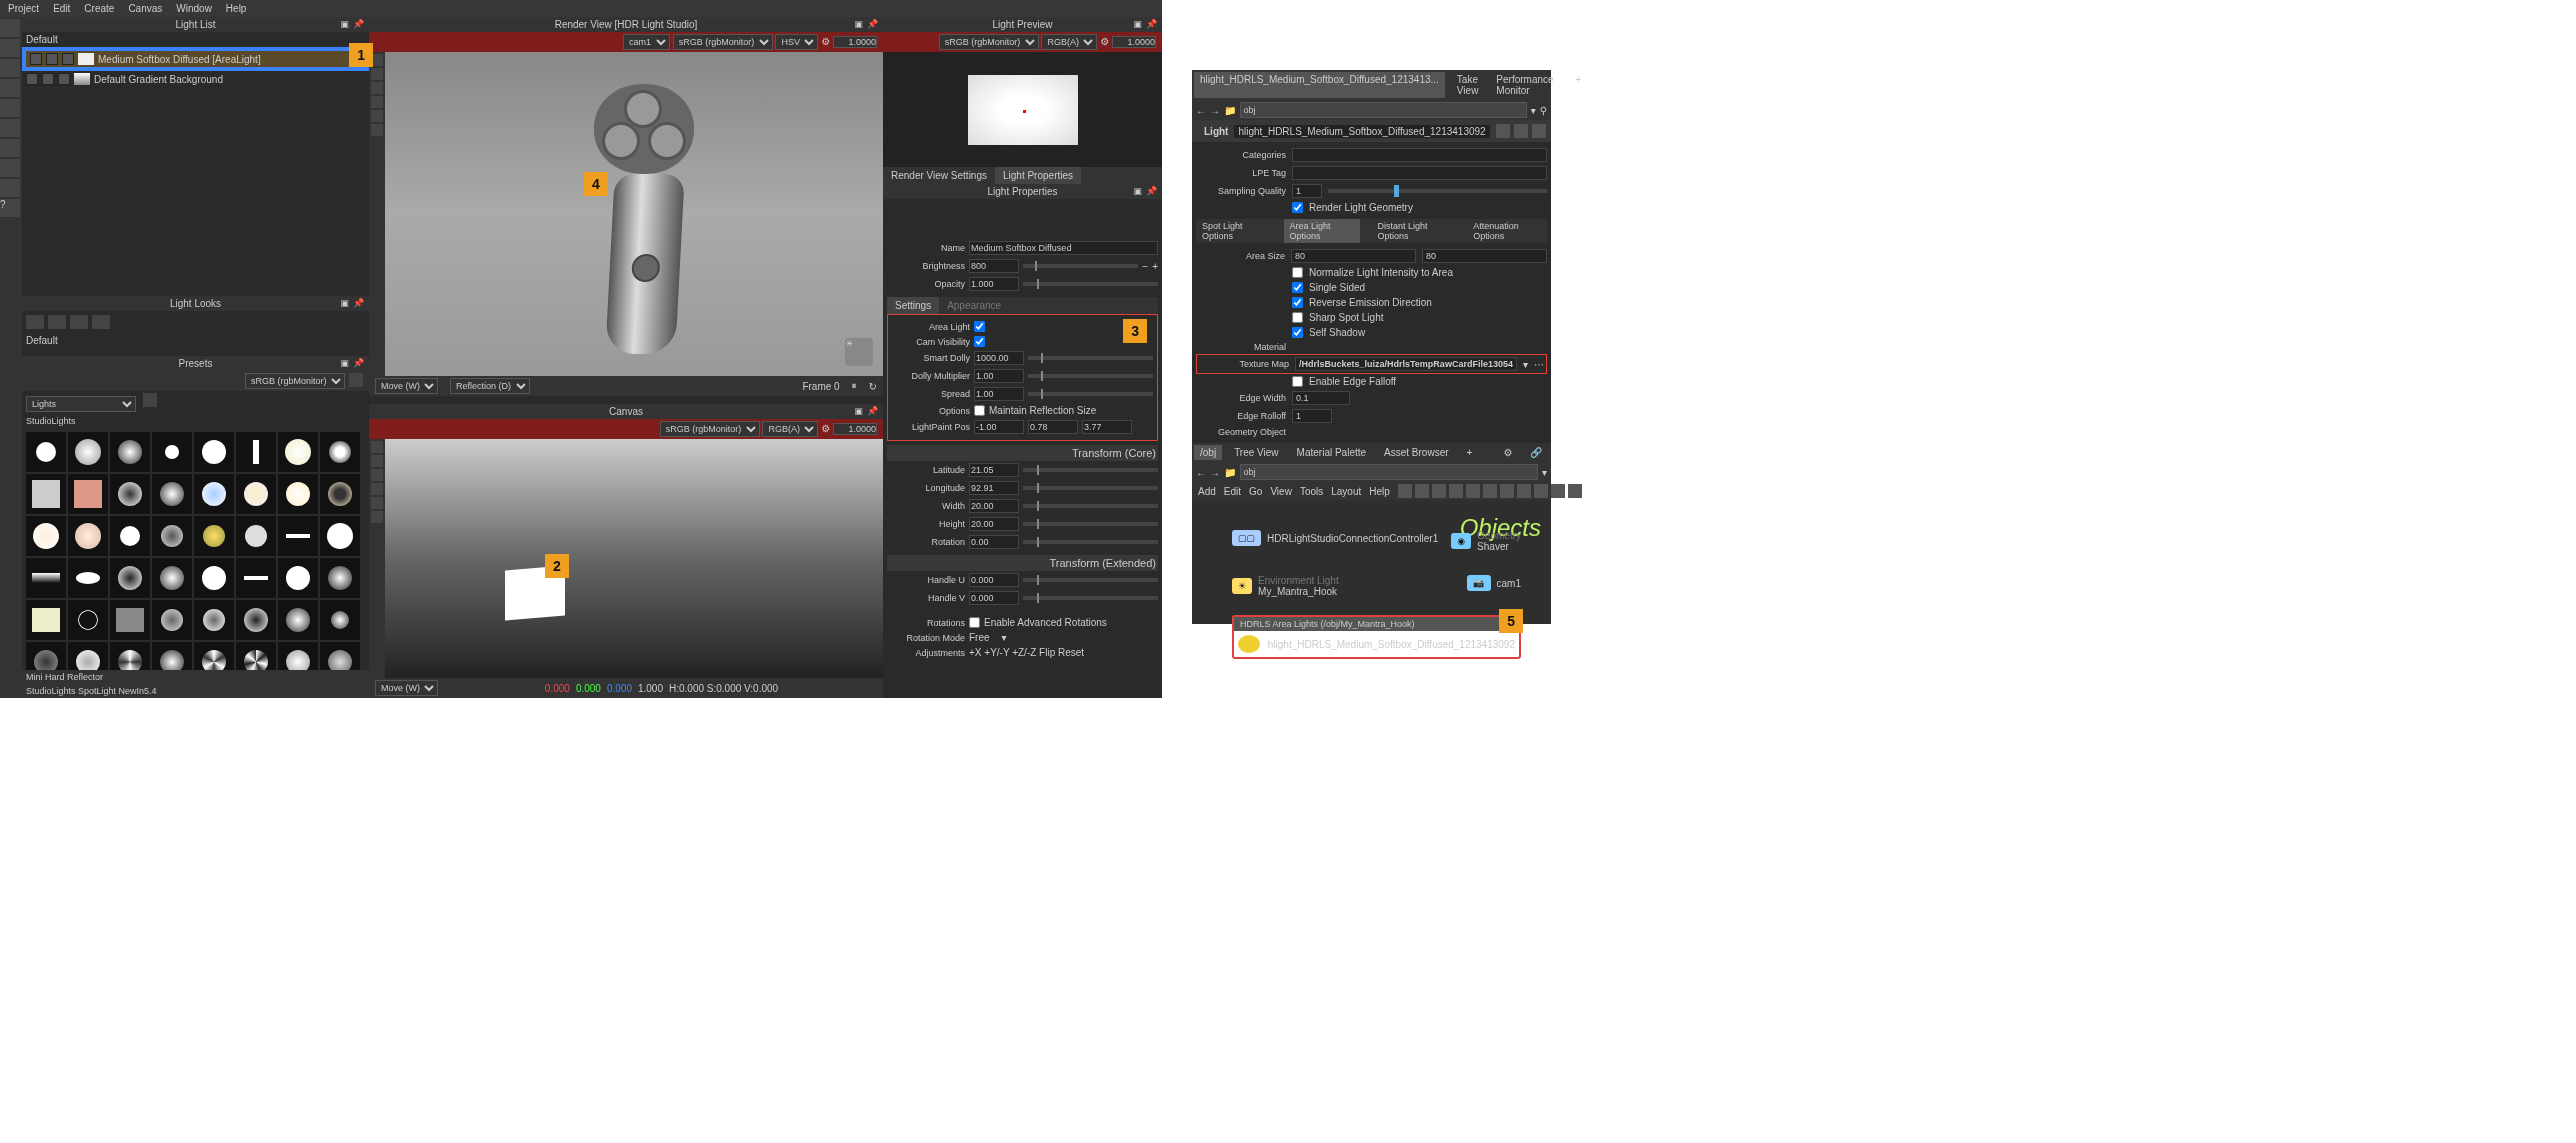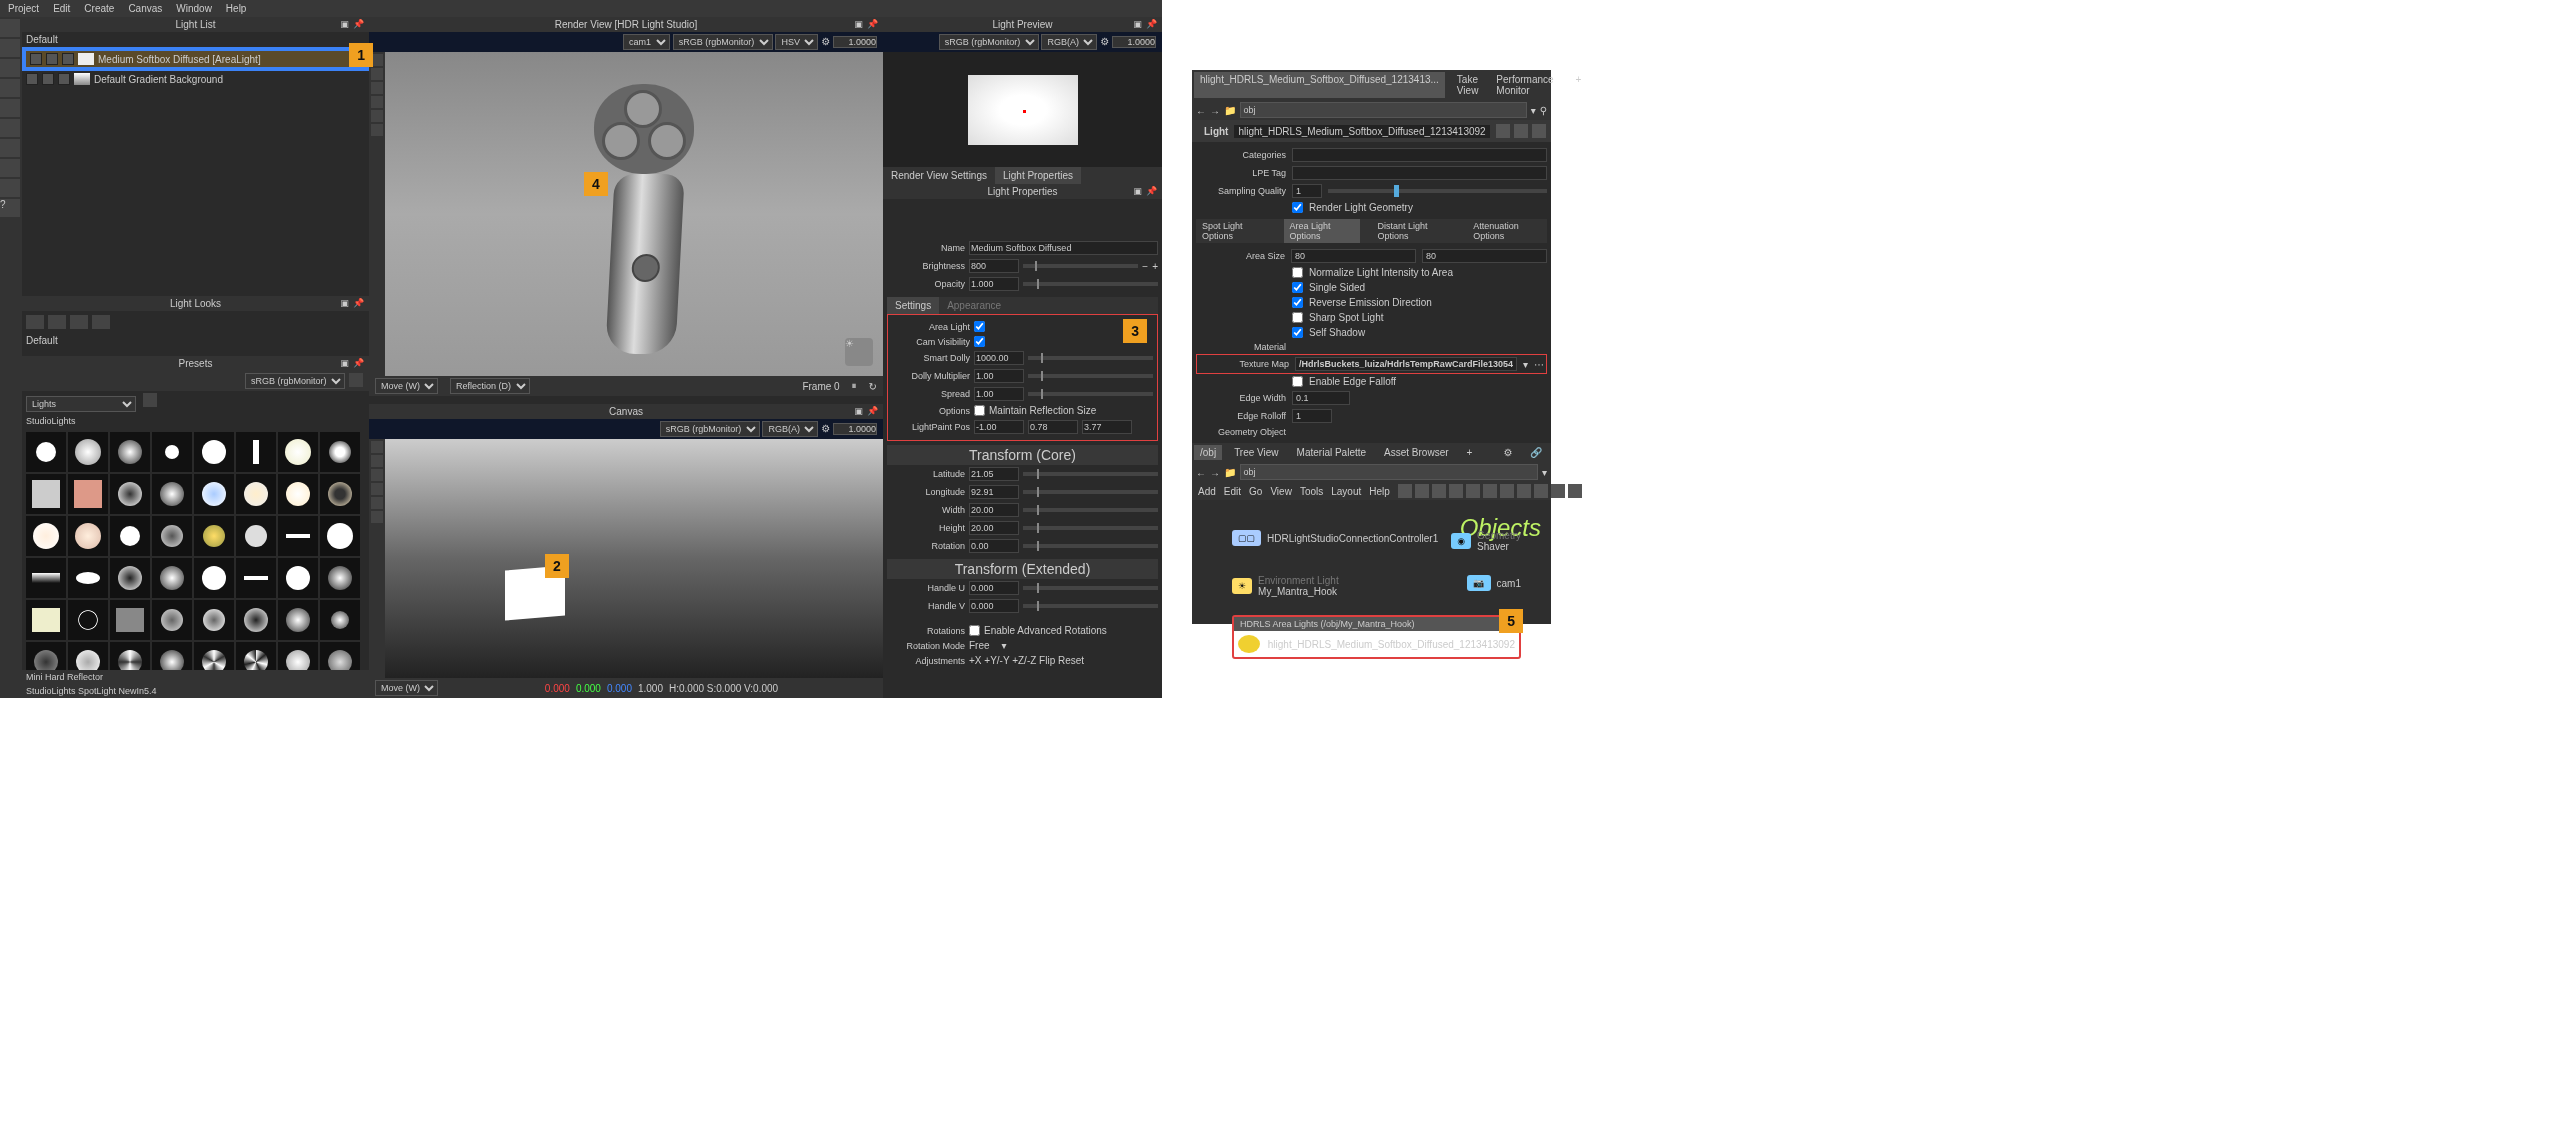--- a/index.html
+++ b/index.html
@@ -26,21 +26,21 @@
 .callout { background: #f0a020; color: #111; font-weight: bold; padding: 4px 8px; font-size: 14px; position: absolute; }
 .light-looks { flex: 0 0 60px; }
 .presets { flex: 1; display: flex; flex-direction: column; min-height: 0; }
 .presets-bar { display: flex; justify-content: flex-end; padding: 2px 6px; background: #333; }
 .presets select { background: #333; color: #ccc; border: 1px solid #555; font-size: 9px; }
 .presets-grid { flex: 1; overflow: hidden; display: grid; grid-template-columns: repeat(8, 40px); grid-auto-rows: 40px; gap: 2px; padding: 4px; background: #2a2a2a; }
 .preset-item { background: #111; display: flex; align-items: center; justify-content: center; }
 .preset-item div { border-radius: 50%; }
 .presets-status { padding: 2px 4px; background: #333; font-size: 9px; }
 .render-view { flex: 0 0 379px; display: flex; flex-direction: column; }
-.render-bar { display: flex; justify-content: space-between; align-items: center; padding: 2px 6px; background: #0f172a; }
+.render-bar { display: flex; justify-content: space-between; align-items: center; padding: 2px 6px; background: #7f1d1d; }
 .render-bar select, .render-bar input { background: #333; color: #ccc; border: 1px solid #555; font-size: 9px; }
 .render-body { flex: 1; display: flex; }
 .render-tools { width: 16px; background: #333; display: flex; flex-direction: column; gap: 2px; padding: 2px; }
 .render-tools div { width: 12px; height: 12px; background: #444; }
 .viewport { flex: 1; background: linear-gradient(#888,#aaa 50%,#999); position: relative; }
 .shaver { position: absolute; left: 40%; top: 10%; width: 120px; height: 279px; }
 .shaver-head { width: 100px; height: 90px; background: #666; border-radius: 48%; position: relative; margin-left: 10px; }
 .shaver-head .b1 { position: absolute; width: 38px; height: 38px; background: #999; border-radius: 50%; left: 8px; top: 38px; border: 3px solid #555;}
 .shaver-head .b2 { position: absolute; width: 38px; height: 38px; background: #999; border-radius: 50%; right: 8px; top: 38px; border: 3px solid #555;}
 .shaver-head .b3 { position: absolute; width: 38px; height: 38px; background: #999; border-radius: 50%; left: 30px; top: 6px; border: 3px solid #555;}
@@ -59,21 +59,21 @@
 .props-tabs { display: flex; background: #333; }
 .props-tabs div { padding: 3px 8px; cursor: pointer; }
 .props-tabs .active { background: #444; }
 .props-body { flex: 1; overflow-y: auto; padding: 4px; margin-top: 36px; }
 .prop-row { display: flex; align-items: center; padding: 2px 0; gap: 4px; }
 .prop-row .lab { width: 78px; text-align: right; font-size: 9px; }
 .prop-row input[type=text] { width: 50px; background: #222; color: #ccc; border: 1px solid #444; font-size: 9px; padding: 1px; }
 .prop-row .slider { flex: 1; height: 4px; background: #444; position: relative; }
 .prop-row .slider::after { content: ''; position: absolute; width: 2px; height: 10px; background: #888; top: -3px; left: 10%; }
 .prop-row input[type=checkbox] { width: 11px; height: 11px; }
-.section-head { text-align: center; background: #383838; padding: 2px; font-size: 14px; margin-top: 4px; }
+.section-head { text-align: right; background: #383838; padding: 2px; font-size: 11px; margin-top: 4px; }
 .settings-outline { border: 1px solid #e04040; padding: 4px; position: relative; }
 
 .h-tabs { display: flex; background: #333; padding: 2px; gap: 6px; font-size: 9px; }
 .h-tabs span { padding: 2px 6px; }
 .h-nav { display: flex; align-items: center; padding: 2px 4px; gap: 4px; background: #333; }
 .h-nav input { flex: 1; background: #444; color: #ccc; border: 1px solid #555; font-size: 9px; padding: 2px; }
 .h-light { display: flex; align-items: center; gap: 6px; padding: 3px 6px; background: #383838; }
 .h-icons { margin-left: auto; display: flex; gap: 4px; }
 .h-icons div { width: 14px; height: 14px; background: #555; }
 .h-params { padding: 4px; }

